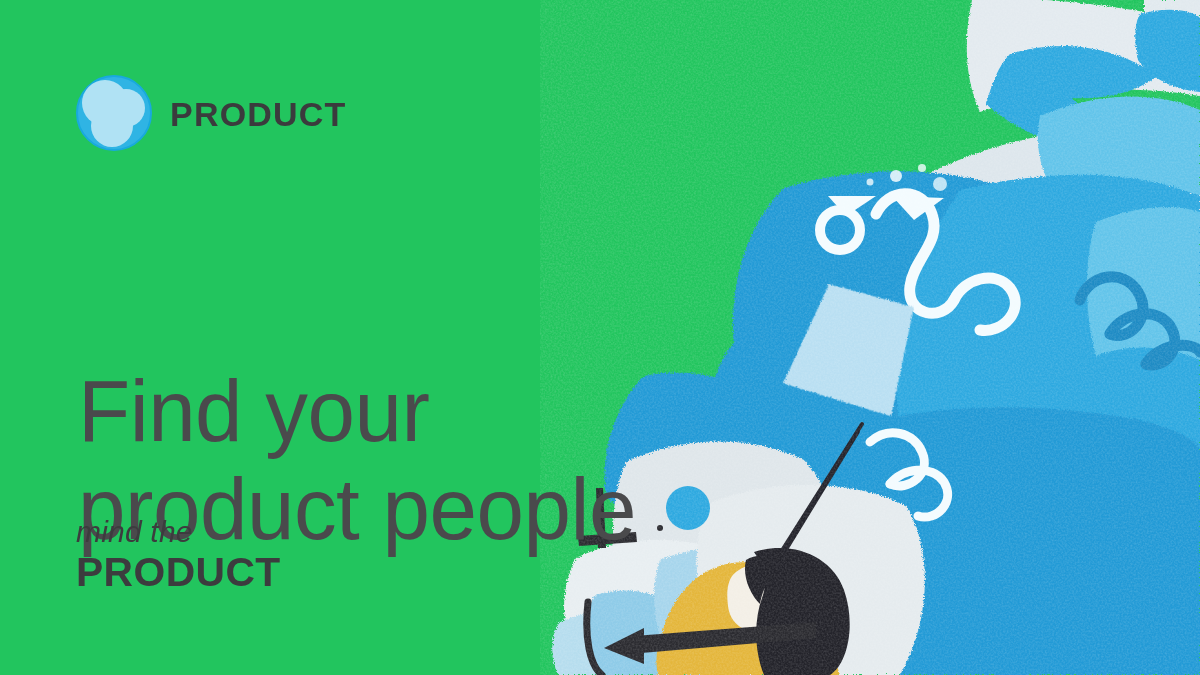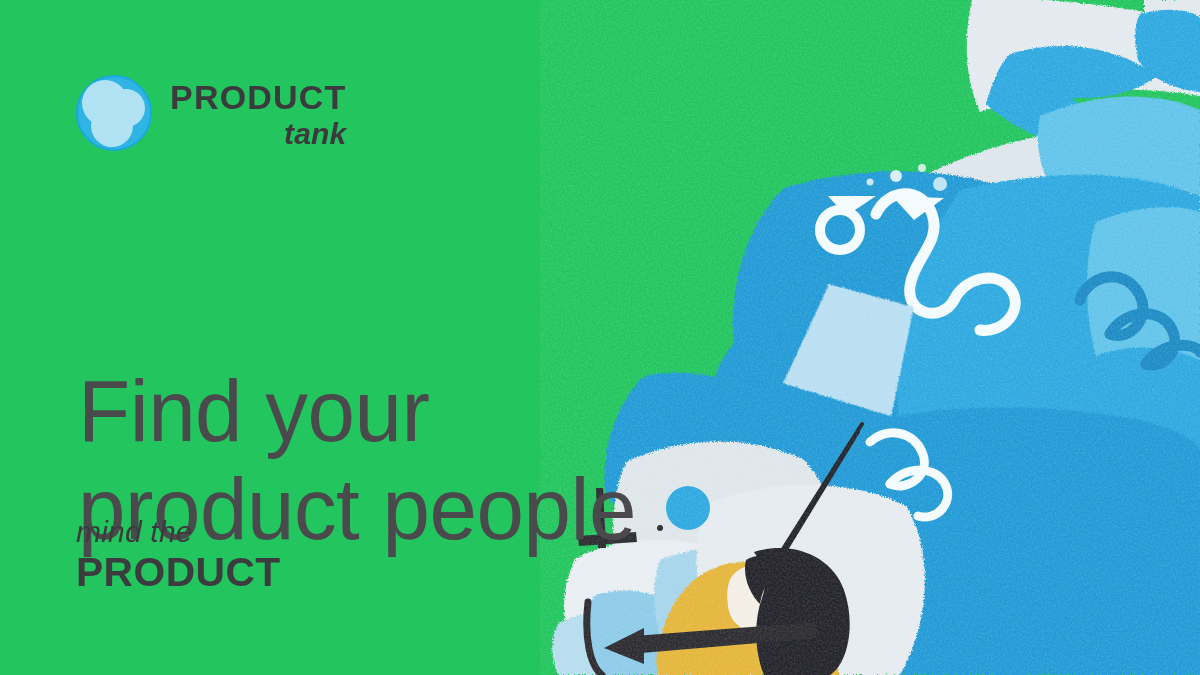--- a/index.html
+++ b/index.html
@@ -189,21 +189,20 @@
         <circle cx="39" cy="39" r="37" fill="none" stroke="#19a9de" stroke-width="2"></circle>
         <g opacity=".62" fill="#ffffff">
           <circle cx="30" cy="29" r="23"></circle>
           <circle cx="51" cy="34" r="19"></circle>
           <circle cx="37" cy="52" r="21"></circle>
         </g>
       </svg>
     </span>
     <span class="pt-words">
       <span class="pt-product">PRODUCT</span>
-      <span class="pt-tank">tank</span>
     </span>
   </div>
 
   <h1 class="headline">
     <span>Find your</span>
     <span class="l2">product people</span>
   </h1>
 
   <div class="mtp">
     <div class="mtp-1">mind the</div>

